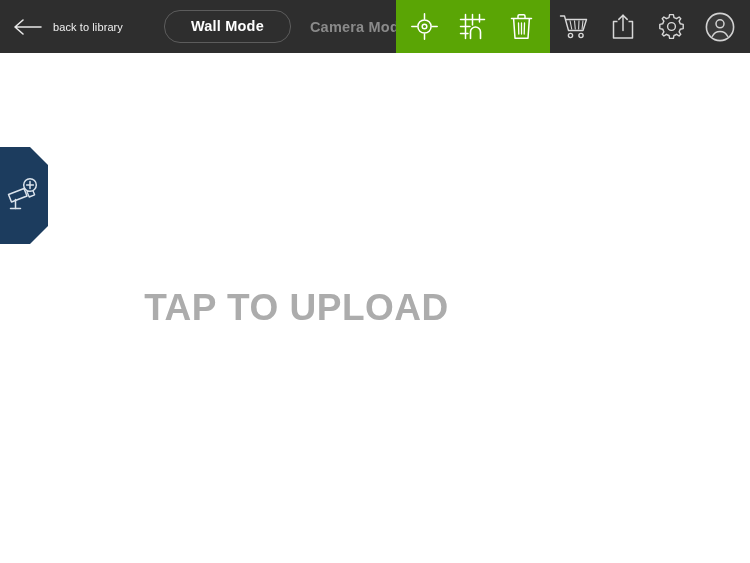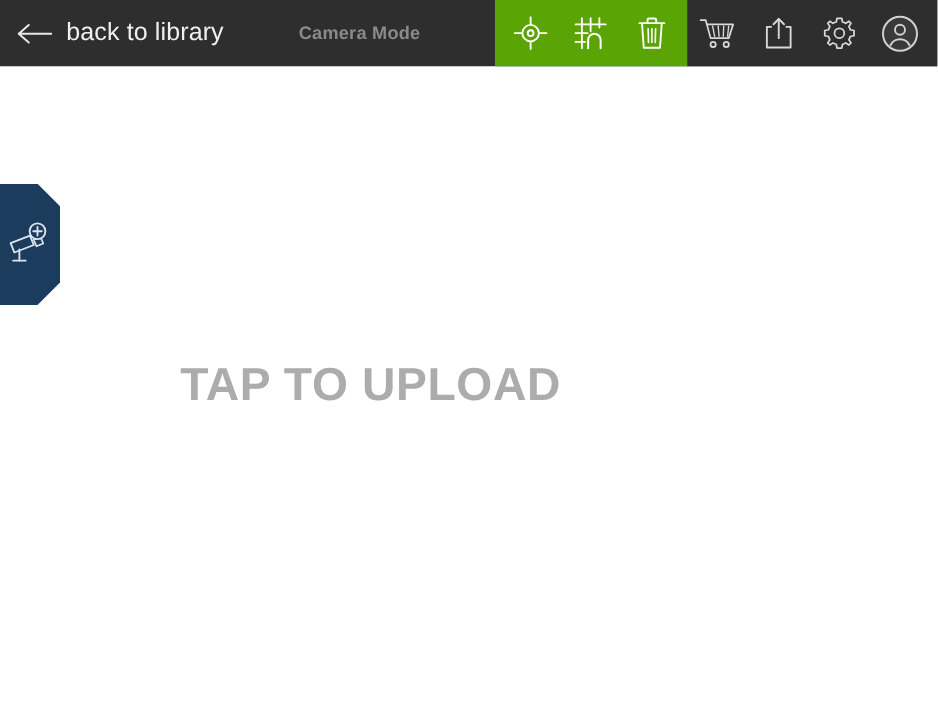--- a/index.html
+++ b/index.html
@@ -44,21 +44,21 @@
 
   .back-arrow {
     width: 30px;
     height: 22px;
     display: block;
     flex: 0 0 auto;
   }
 
   .back-label {
     color: #f0f0f0;
-    font-size: 20px;
+    font-size: 11px;
     font-weight: 400;
     letter-spacing: 0.1px;
     white-space: nowrap;
   }
 
   .mode-group {
     display: flex;
     align-items: center;
     margin-left: 41px;
     gap: 0;
@@ -176,20 +176,21 @@
   <div class="header-left">
 
     <div class="back-group">
       <svg class="back-arrow" viewBox="0 0 30 22">
         <path d="M11 4 L3 11 L11 18 M3 11 L29 11" fill="none" stroke="#e8e8e8" stroke-width="1.6" stroke-linecap="round" stroke-linejoin="round"></path>
       </svg>
       <span class="back-label">back to library</span>
     </div>
 
     <div class="mode-group">
+      <div class="mode-pill">Wall Mode</div>
       <div class="mode-plain">Camera Mode</div>
     </div>
 
   </div>
 
   <div class="tools-green">
 
     <div class="tool-btn">
       <svg width="27" height="27" viewBox="0 0 27 27">
         <circle cx="13.5" cy="13.5" r="6.6" fill="none" stroke="#ffffff" stroke-width="1.5"></circle>

